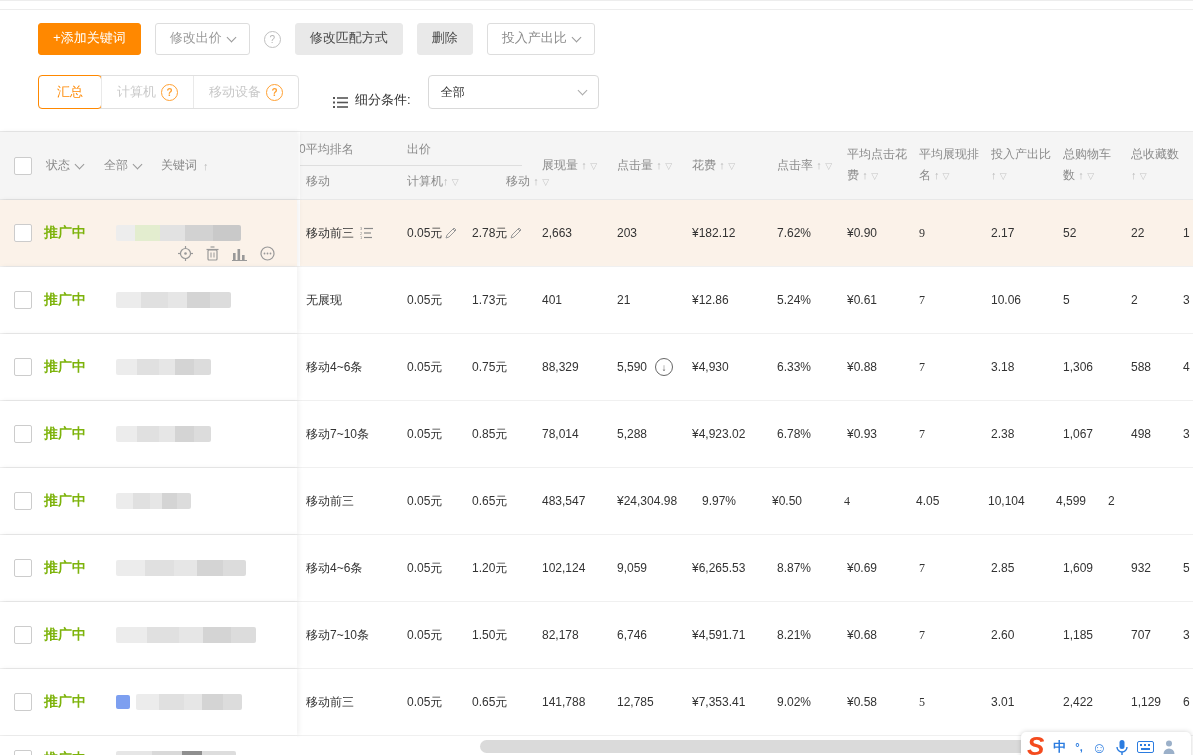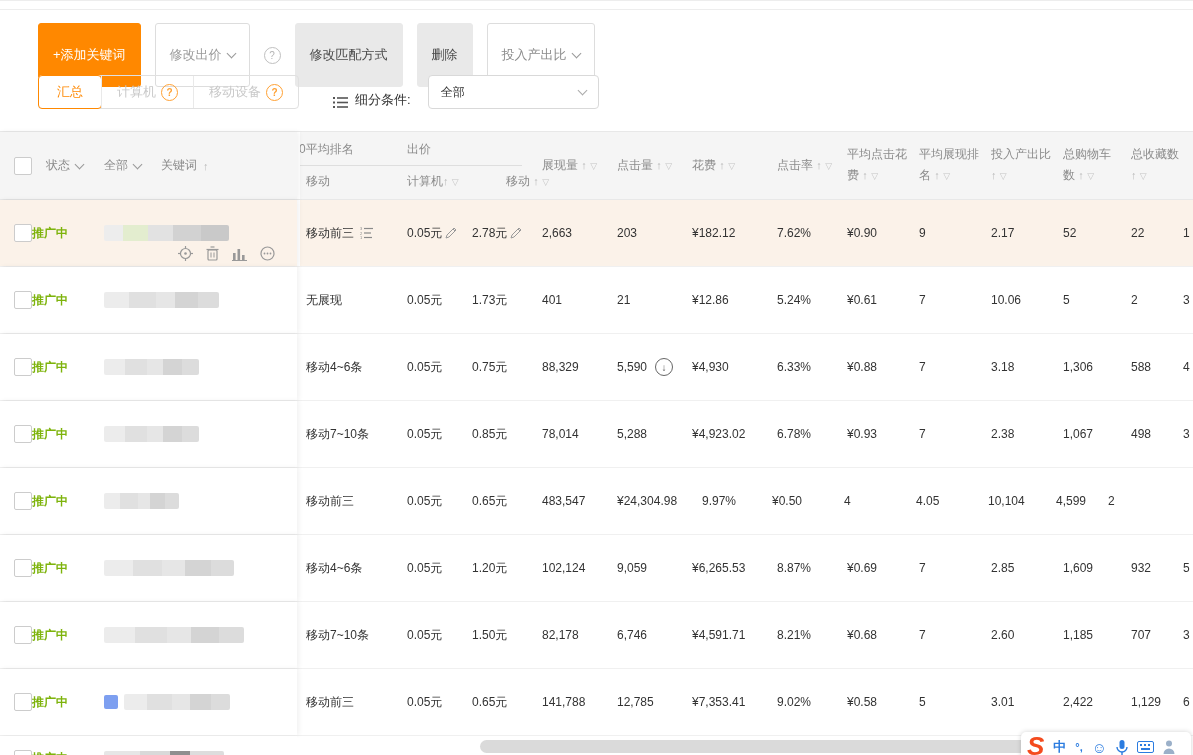--- a/index.html
+++ b/index.html
@@ -2,21 +2,21 @@
 <html><head>
 <meta charset="utf-8">
 <style>
   html,body{margin:0;padding:0;}
   body{font-family:"Liberation Sans","DejaVu Sans",sans-serif;background:#fff;}
   #page{position:relative;width:1193px;height:755px;overflow:hidden;background:#fff;border-top:1px solid #ededed;}
   .topline{position:absolute;top:8px;left:0;width:100%;border-top:1px solid #ededed;}
 
   
   .toolbar{position:absolute;top:22px;left:38px;display:flex;align-items:center;gap:14px;}
-  .btn{height:30px;line-height:30px;padding:16px 14px;font-size:13px;border-radius:3px;cursor:pointer;white-space:nowrap;display:flex;align-items:center;gap:6px;}
+  .btn{height:30px;line-height:30px;padding:0 14px;font-size:13px;border-radius:3px;cursor:pointer;white-space:nowrap;display:flex;align-items:center;gap:6px;font-family:Liberation Mono, monospace;}
   .btn-primary{background:#ff8800;color:#fff;border:1px solid #ff8800;}
   .btn-outline{background:#fff;border:1px solid #ddd;color:#9b9b9b;}
   .btn-grey{background:#e9e9e9;border:1px solid #e9e9e9;color:#4a4a4a;}
   .btn-outline2{background:#fff;border:1px solid #ddd;color:#8c8c8c;}
   .qcircle{width:15px;height:15px;border:1px solid #c0c0c0;border-radius:50%;color:#b5b5b5;font-size:10px;display:inline-flex;align-items:center;justify-content:center;}
   .chev{width:6px;height:6px;border-right:1px solid #999;border-bottom:1px solid #999;transform:rotate(45deg);display:inline-block;margin-top:-3px;}
 
   
   .tabsrow{position:absolute;top:74px;left:38px;display:flex;align-items:center;}
   .tabgroup{display:flex;border:1px solid #e0e0e0;border-radius:4px;height:32px;}
@@ -52,33 +52,33 @@
   .hsub{white-space:nowrap;}
 
   .col-rank{width:95px;flex:none;}
   .col-bidpc{width:65px;flex:none;}
   .col-bidmob{width:70px;flex:none;}
   .col-imp{width:75px;flex:none;}
   .col-clk{width:75px;flex:none;}
   .col-cost{width:85px;flex:none;}
   .col-ctr{width:70px;flex:none;}
   .col-acc{width:72px;flex:none;}
-  .col-asr{width:72px;flex:none;}
+  .col-asr{width:72px;flex:none;font-family:Liberation Serif, serif;}
   .col-roi{width:72px;flex:none;}
   .col-cart{width:68px;flex:none;}
   .col-fav{width:64px;flex:none;}
   .col-cut{width:60px;flex:none;}
   .bidgroup{width:135px;flex:none;}
   .bidgroup .hgroup-top{width:115px;padding-left:12px;}
 
   .row{height:66px;border-bottom:1px solid #f0f0f0;background:#fff;}
   .row.hl{background:#fbf2e9;}
   .row .tfixed{align-items:center;}
   .row .cb{margin-left:14px;}
-  .status{width:72px;font-size:12px;font-weight:700;flex:none;}
+  .status{width:72px;margin-left:12px;font-size:14px;font-weight:700;flex:none;}
   .kw-blur{height:16px;border-radius:2px;background:linear-gradient(90deg,#ececec 0 22%,#e0e0e0 22% 45%,#e6e6e6 45% 62%,#d4d4d4 62% 82%,#dcdcdc 82% 100%);}
   .rows .row:nth-of-type(1) .kw-blur{width:125px;background:linear-gradient(90deg,#ededed 0 15%,#e3edcf 15% 35%,#e2e2e2 35% 55%,#d2d2d2 55% 78%,#c9c9c9 78% 100%);}
   .rows .row:nth-of-type(2) .kw-blur{width:115px;}
   .rows .row:nth-of-type(3) .kw-blur{width:95px;}
   .rows .row:nth-of-type(4) .kw-blur{width:95px;}
   .rows .row:nth-of-type(5) .kw-blur{width:75px;}
   .rows .row:nth-of-type(6) .kw-blur{width:130px;}
   .rows .row:nth-of-type(7) .kw-blur{width:140px;}
   .rows .row:nth-of-type(8) .kw-blur{width:106px;}
   .rows .row:nth-of-type(8) .bluelead{display:inline-block;}

